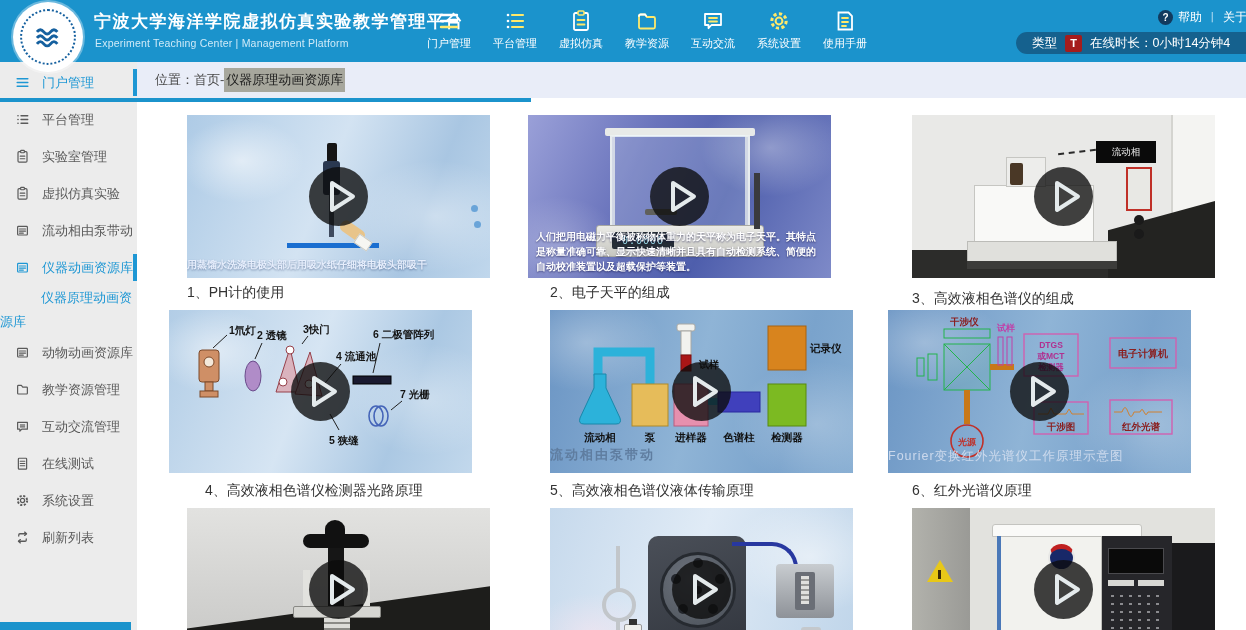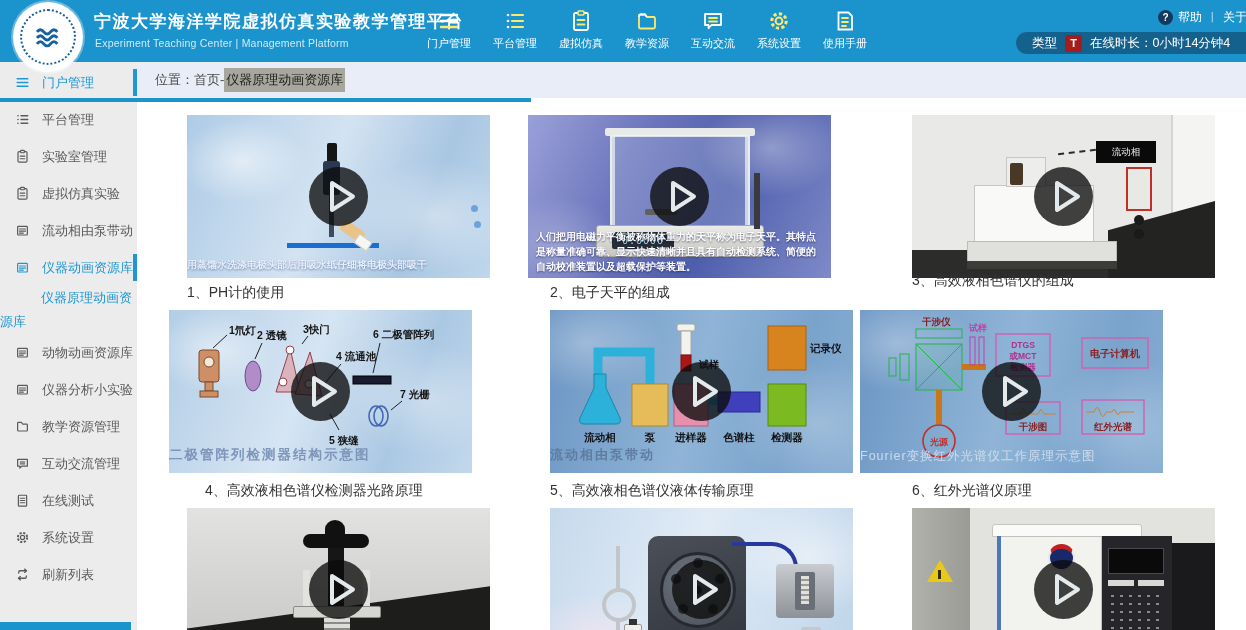--- a/index.html
+++ b/index.html
@@ -225,29 +225,20 @@
       <div class="side-item">
         <svg width="15" height="15" viewBox="0 0 20 20" fill="none" stroke="currentColor" stroke-width="1.6" stroke-linecap="round">
             <rect x="3.5" y="4.5" width="13" height="11.5" rx="1"></rect>
             <line x1="6" y1="8" x2="14" y2="8"></line>
             <line x1="6" y1="10.8" x2="14" y2="10.8"></line>
             <line x1="6" y1="13.5" x2="11" y2="13.5"></line>
           </svg>
         <span>动物动画资源库</span>
       </div>
 
-      <div class="side-item">
-        <svg width="15" height="15" viewBox="0 0 20 20" fill="none" stroke="currentColor" stroke-width="1.6" stroke-linecap="round">
-            <rect x="3.5" y="4.5" width="13" height="11.5" rx="1"></rect>
-            <line x1="6" y1="8" x2="14" y2="8"></line>
-            <line x1="6" y1="10.8" x2="14" y2="10.8"></line>
-            <line x1="6" y1="13.5" x2="11" y2="13.5"></line>
-          </svg>
-        <span>仪器分析小实验</span>
-      </div>
 
       <div class="side-item">
         <svg width="15" height="15" viewBox="0 0 20 20" fill="none" stroke="currentColor" stroke-width="1.6" stroke-linejoin="round">
             <path d="M3.5 5.5 a1 1 0 0 1 1 -1 h4 l1.8 2.2 h5.2 a1 1 0 0 1 1 1 v7.3 a1 1 0 0 1 -1 1 h-11 a1 1 0 0 1 -1 -1 z"></path>
           </svg>
         <span>教学资源管理</span>
       </div>
 
       <div class="side-item">
         <svg width="15" height="15" viewBox="0 0 20 20" fill="none" stroke="currentColor" stroke-width="1.6" stroke-linejoin="round">
@@ -342,21 +333,21 @@
     <div class="pos" style="left:146px;top:36px;width:38px;height:0;border-top:2px dashed #2a2a2a;transform:rotate(-7deg)"></div>
     <div class="pos" style="left:184px;top:26px;width:60px;height:22px;background:#0a0a0a;color:#ececec;font-size:9.5px;text-align:center;line-height:22px">流动相</div>
     <div class="pos" style="left:214px;top:52px;width:26px;height:44px;background:#e8e8e4;border:2px solid #c03028"></div>
     <div class="pos" style="left:222px;top:100px;width:10px;height:10px;background:#1a1a1a;border-radius:50%"></div>
     <div class="pos" style="left:222px;top:114px;width:10px;height:10px;background:#1a1a1a;border-radius:50%"></div>
     <div class="play"><svg width="61" height="61" viewBox="0 0 61 61">
           <circle cx="30.5" cy="30.5" r="29.5" fill="rgba(12,12,12,0.78)"></circle>
           <polygon points="24,17 45,30.5 24,44" fill="none" stroke="#e4eaec" stroke-width="4" stroke-linejoin="round"></polygon>
         </svg></div>
   </div>
-  <div class="vtitle" style="left:912px;top:272px">3、高效液相色谱仪的组成</div>
+  <div class="vtitle" style="left:912px;top:290px">3、高效液相色谱仪的组成</div>
 
   <div class="thumb bg-diagram" style="left:169px;top:310px">
     <svg class="diag" width="303" height="163" viewBox="0 0 303 163">
       <rect x="30" y="40" width="20" height="32" rx="3" fill="#cf8f66" stroke="#7d4a2a"></rect>
       <circle cx="40" cy="52" r="5" fill="#f3e8da" stroke="#7d4a2a"></circle>
       <rect x="36" y="72" width="8" height="9" fill="#cf8f66" stroke="#7d4a2a"></rect>
       <rect x="31" y="81" width="18" height="6" fill="#cf8f66" stroke="#7d4a2a"></rect>
       <line x1="44" y1="38" x2="58" y2="25" stroke="#202020"></line>
       <text x="60" y="24" font-size="10.5" font-weight="bold" fill="#141414">1氘灯</text>
       <ellipse cx="84" cy="66" rx="8" ry="15" fill="#b08cc8" stroke="#6a4a8a"></ellipse>
@@ -374,21 +365,20 @@
       <rect x="184" y="66" width="38" height="8" fill="#1a1a30" stroke="#000"></rect>
       <line x1="204" y1="63" x2="211" y2="33" stroke="#202020"></line>
       <text x="204" y="28" font-size="10.5" font-weight="bold" fill="#141414">6 二极管阵列</text>
       <ellipse cx="207" cy="106" rx="7" ry="10" fill="none" stroke="#4464b8" stroke-width="1.6"></ellipse>
       <ellipse cx="212" cy="106" rx="7" ry="10" fill="none" stroke="#4464b8" stroke-width="1.6"></ellipse>
       <line x1="222" y1="100" x2="233" y2="91" stroke="#202020"></line>
       <text x="231" y="88" font-size="10.5" font-weight="bold" fill="#141414">7 光栅</text>
       <line x1="161" y1="104" x2="170" y2="120" stroke="#202020"></line>
       <text x="160" y="134" font-size="10.5" font-weight="bold" fill="#141414">5 狭缝</text>
     </svg>
-    <div class="ov ov-diode">二极管阵列检测器结构示意图</div>
     <div class="play"><svg width="61" height="61" viewBox="0 0 61 61">
           <circle cx="30.5" cy="30.5" r="29.5" fill="rgba(12,12,12,0.78)"></circle>
           <polygon points="24,17 45,30.5 24,44" fill="none" stroke="#e4eaec" stroke-width="4" stroke-linejoin="round"></polygon>
         </svg></div>
   </div>
   <div class="vtitle" style="left:205px;top:482px">4、高效液相色谱仪检测器光路原理</div>
 
   <div class="thumb bg-flow" style="left:550px;top:310px">
     <svg class="diag" width="303" height="163" viewBox="0 0 303 163">
       <path d="M48 66 V42 H100 V74" fill="none" stroke="#2cb2da" stroke-width="9"></path>
@@ -411,21 +401,21 @@
       <text x="260" y="42" font-size="10.5" font-weight="bold" fill="#101010">记录仪</text>
     </svg>
     <div class="ov ov-flow">流动相由泵带动</div>
     <div class="play"><svg width="61" height="61" viewBox="0 0 61 61">
           <circle cx="30.5" cy="30.5" r="29.5" fill="rgba(12,12,12,0.78)"></circle>
           <polygon points="24,17 45,30.5 24,44" fill="none" stroke="#e4eaec" stroke-width="4" stroke-linejoin="round"></polygon>
         </svg></div>
   </div>
   <div class="vtitle" style="left:550px;top:482px">5、高效液相色谱仪液体传输原理</div>
 
-  <div class="thumb bg-flow" style="left:860px;top:310px">
+  <div class="thumb bg-flow" style="left:888px;top:310px">
     <svg class="diag" width="303" height="163" viewBox="0 0 303 163">
       <text x="62" y="15" font-size="9.5" font-weight="bold" fill="#8a1a1a">干涉仪</text>
       <rect x="56" y="19" width="46" height="9" fill="none" stroke="#22b44c"></rect>
       <rect x="56" y="34" width="46" height="46" fill="rgba(34,180,76,0.07)" stroke="#22b44c"></rect>
       <line x1="56" y1="34" x2="102" y2="80" stroke="#22b44c"></line>
       <line x1="56" y1="80" x2="102" y2="34" stroke="#22b44c"></line>
       <rect x="40" y="44" width="9" height="26" fill="none" stroke="#22b44c"></rect>
       <rect x="29" y="48" width="7" height="18" fill="none" stroke="#22b44c"></rect>
       <path d="M79 80 V114" stroke="#c87818" stroke-width="6"></path>
       <path d="M102 57 H126" stroke="#c87818" stroke-width="6"></path>

